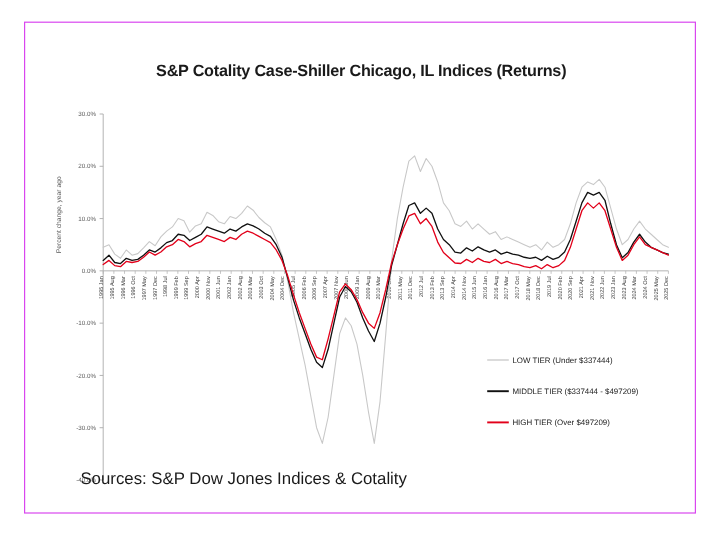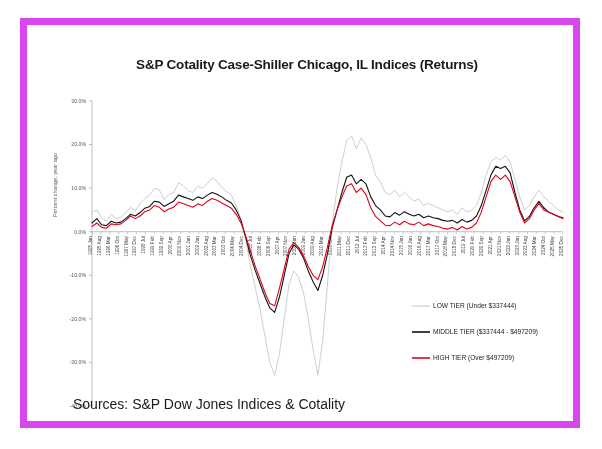--- a/index.html
+++ b/index.html
@@ -13,21 +13,21 @@
     font-family: "Liberation Sans", sans-serif;
     overflow: hidden;
   }
   #card {
     position: absolute;
     left: 20px;
     top: 18px;
     width: 560px;
     height: 410px;
     background: #ffffff;
-    border: 7px solid #d946ef;
+    border: 1px solid #d946ef;
     box-sizing: border-box;
   }
   #chart-title {
     position: absolute;
     left: 0;
     top: 32px;
     width: 560px;
     text-align: center;
     font-size: 13.5px;
     font-weight: bold;

